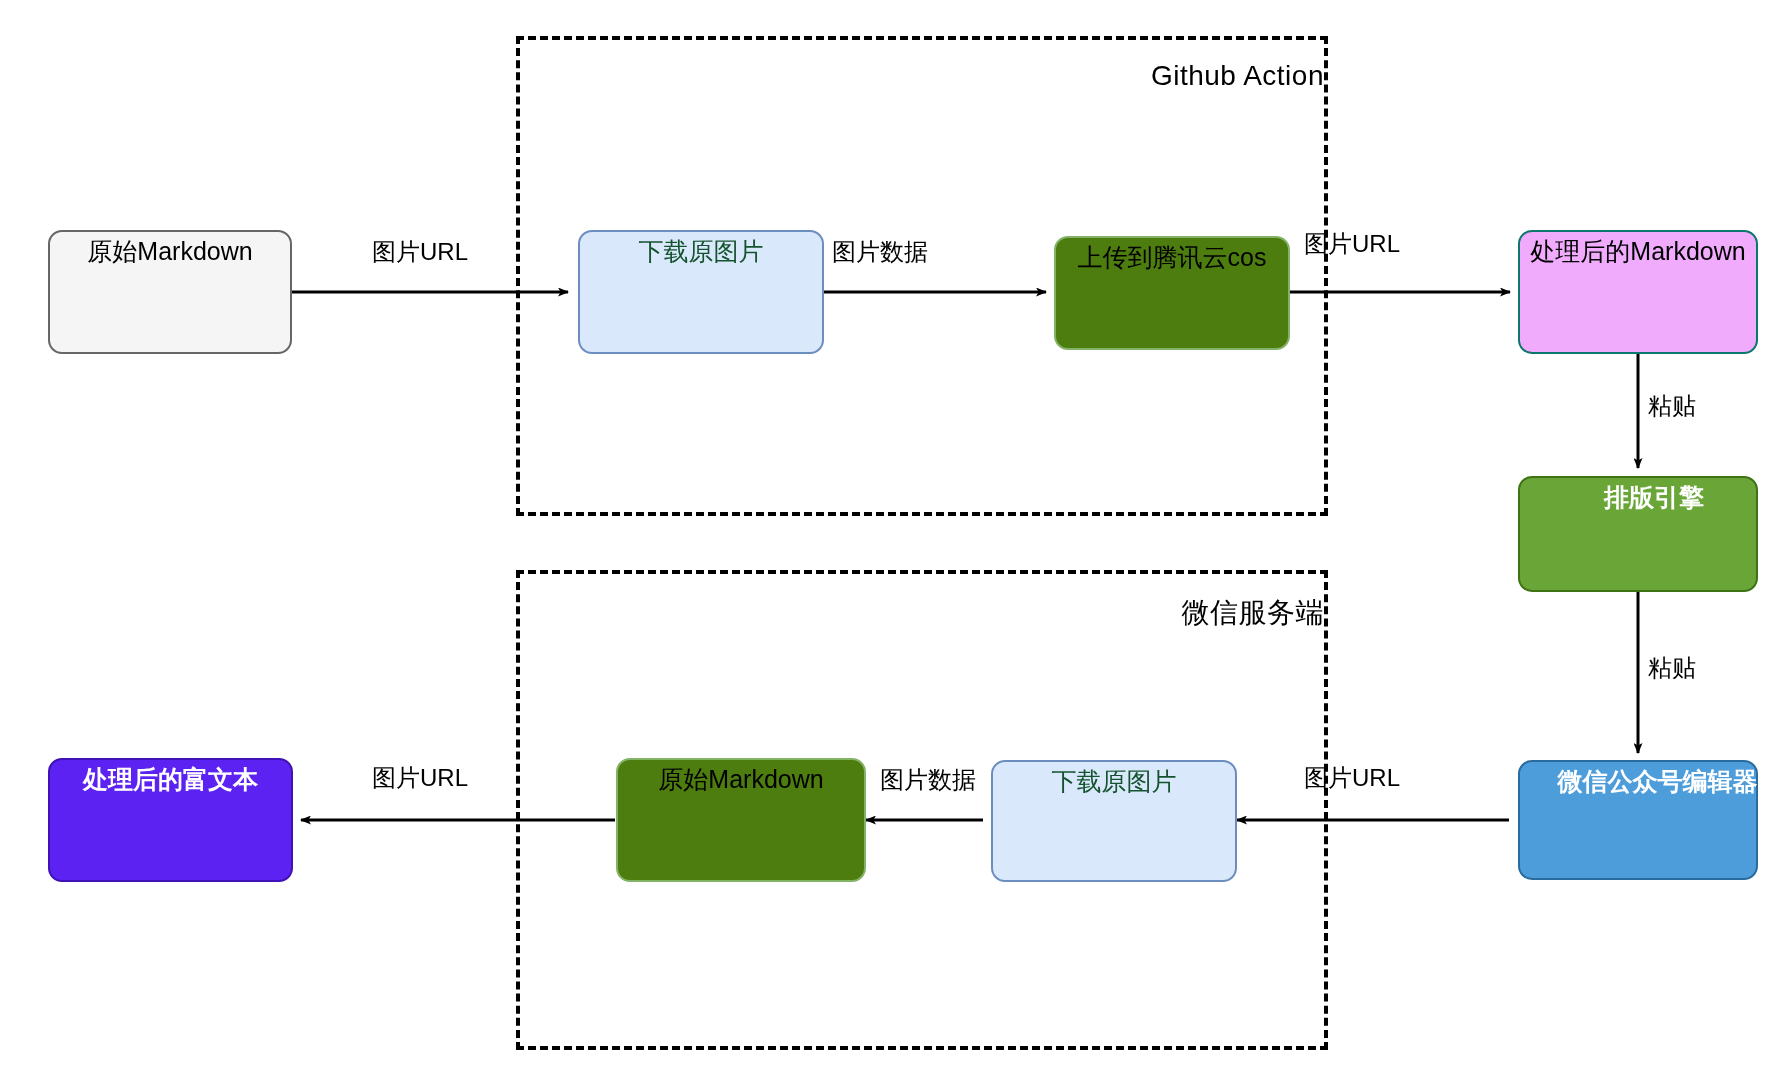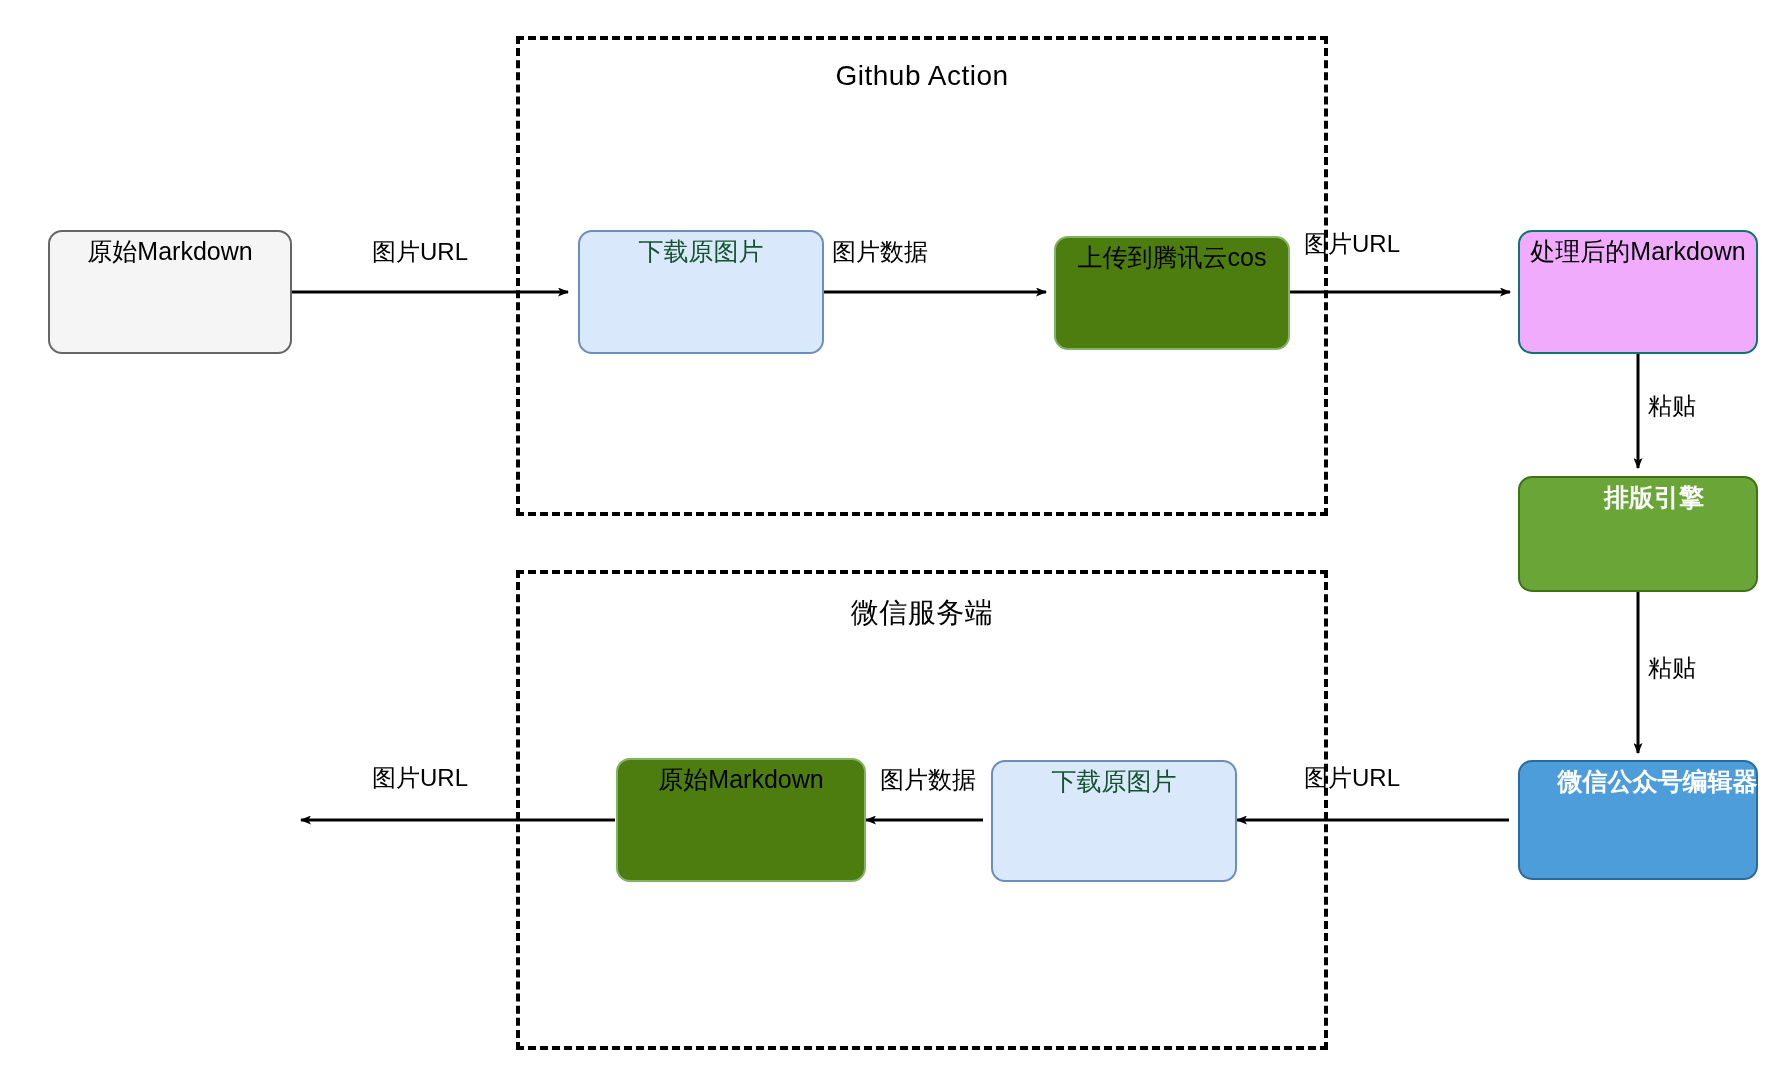--- a/index.html
+++ b/index.html
@@ -32,21 +32,21 @@
     position: absolute;
     border: 4px dashed #000000;
     background: transparent;
     box-sizing: border-box;
   }
   .group-title {
     position: absolute;
     top: 20px;
     left: 0;
     right: 0;
-    text-align: center;
+    text-align: right;
     font-size: 28px;
     color: #000000;
     letter-spacing: 0.5px;
     white-space: nowrap;
   }
 
   
   .node {
     position: absolute;
     box-sizing: border-box;
@@ -172,20 +172,23 @@
   </div>
 
   <div class="node n-blue" style="left:991px; top:760px; width:246px; height:122px;">
     <span>下载原图片</span>
   </div>
 
   <div class="node n-green" style="left:616px; top:758px; width:250px; height:124px;">
     <span>原始Markdown</span>
   </div>
 
+  <div class="node n-solid-indigo" style="left:48px; top:758px; width:245px; height:124px;">
+    <span>处理后的富文本</span>
+  </div>
 
   <div class="edge-label" style="left:330px; top:236px; width:180px;">
     <span>图片URL</span>
   </div>
 
   <div class="edge-label" style="left:790px; top:236px; width:180px;">
     <span>图片数据</span>
   </div>
 
   <div class="edge-label" style="left:1262px; top:228px; width:180px;">

